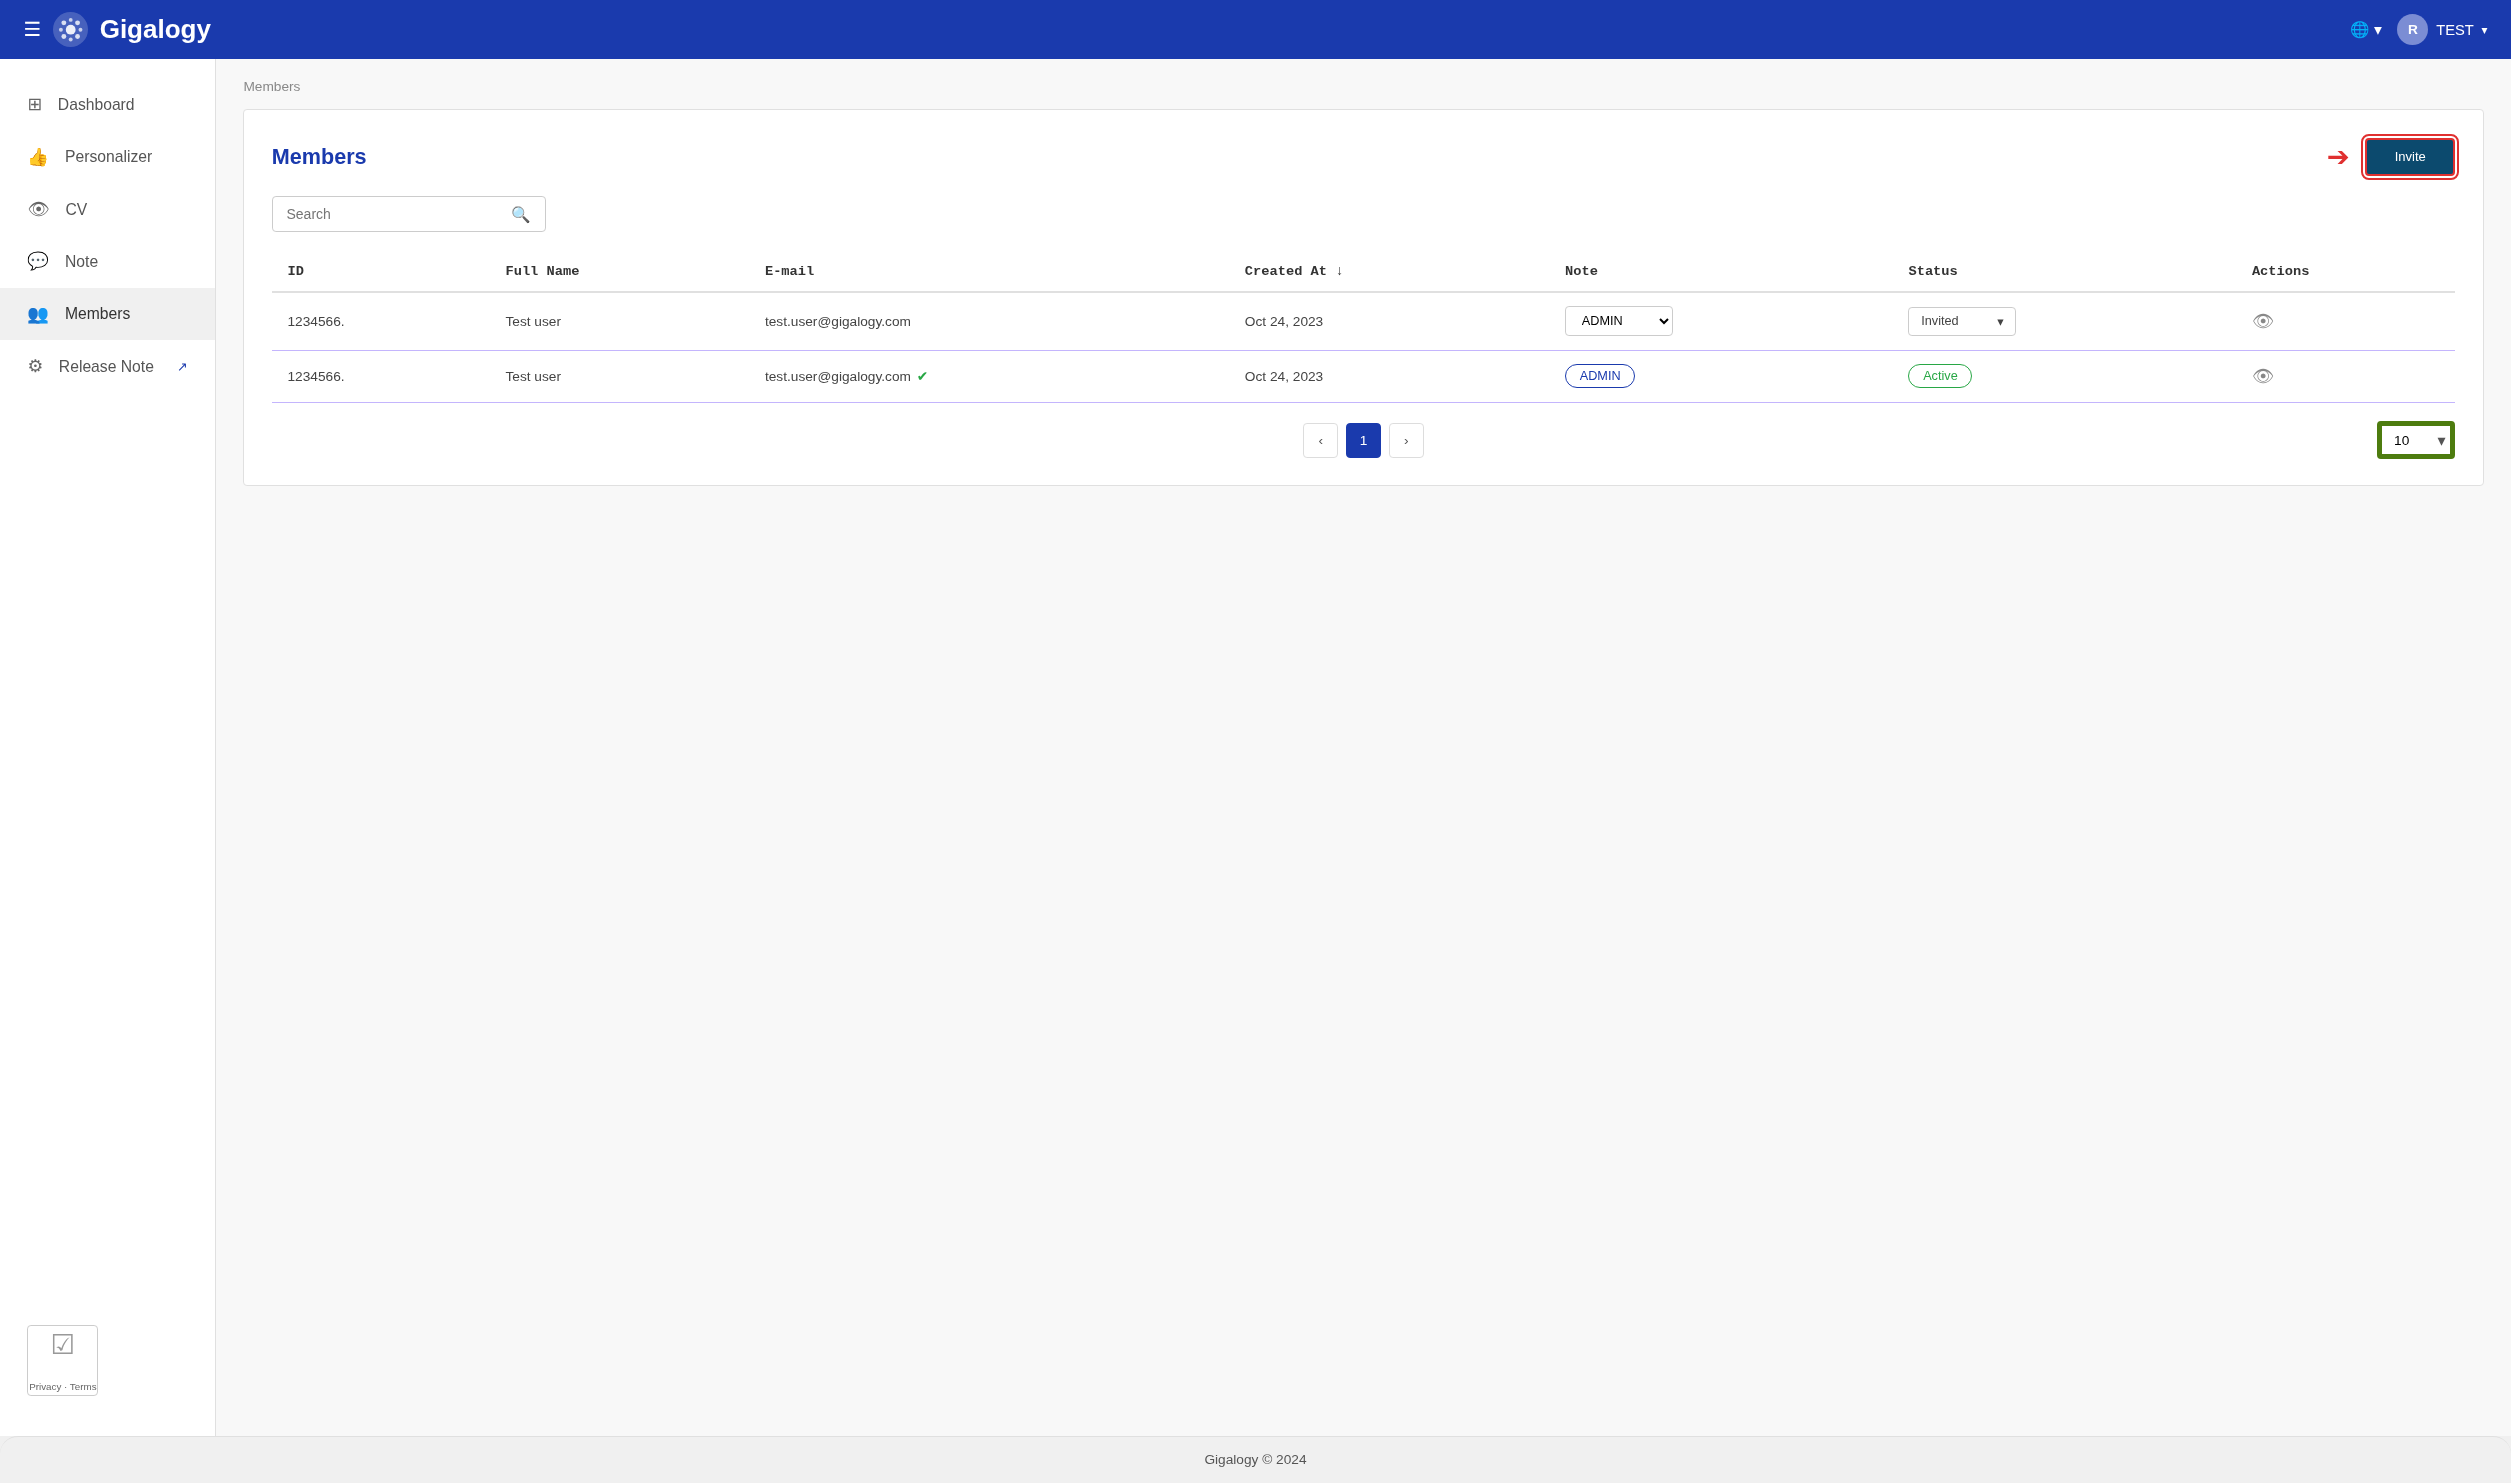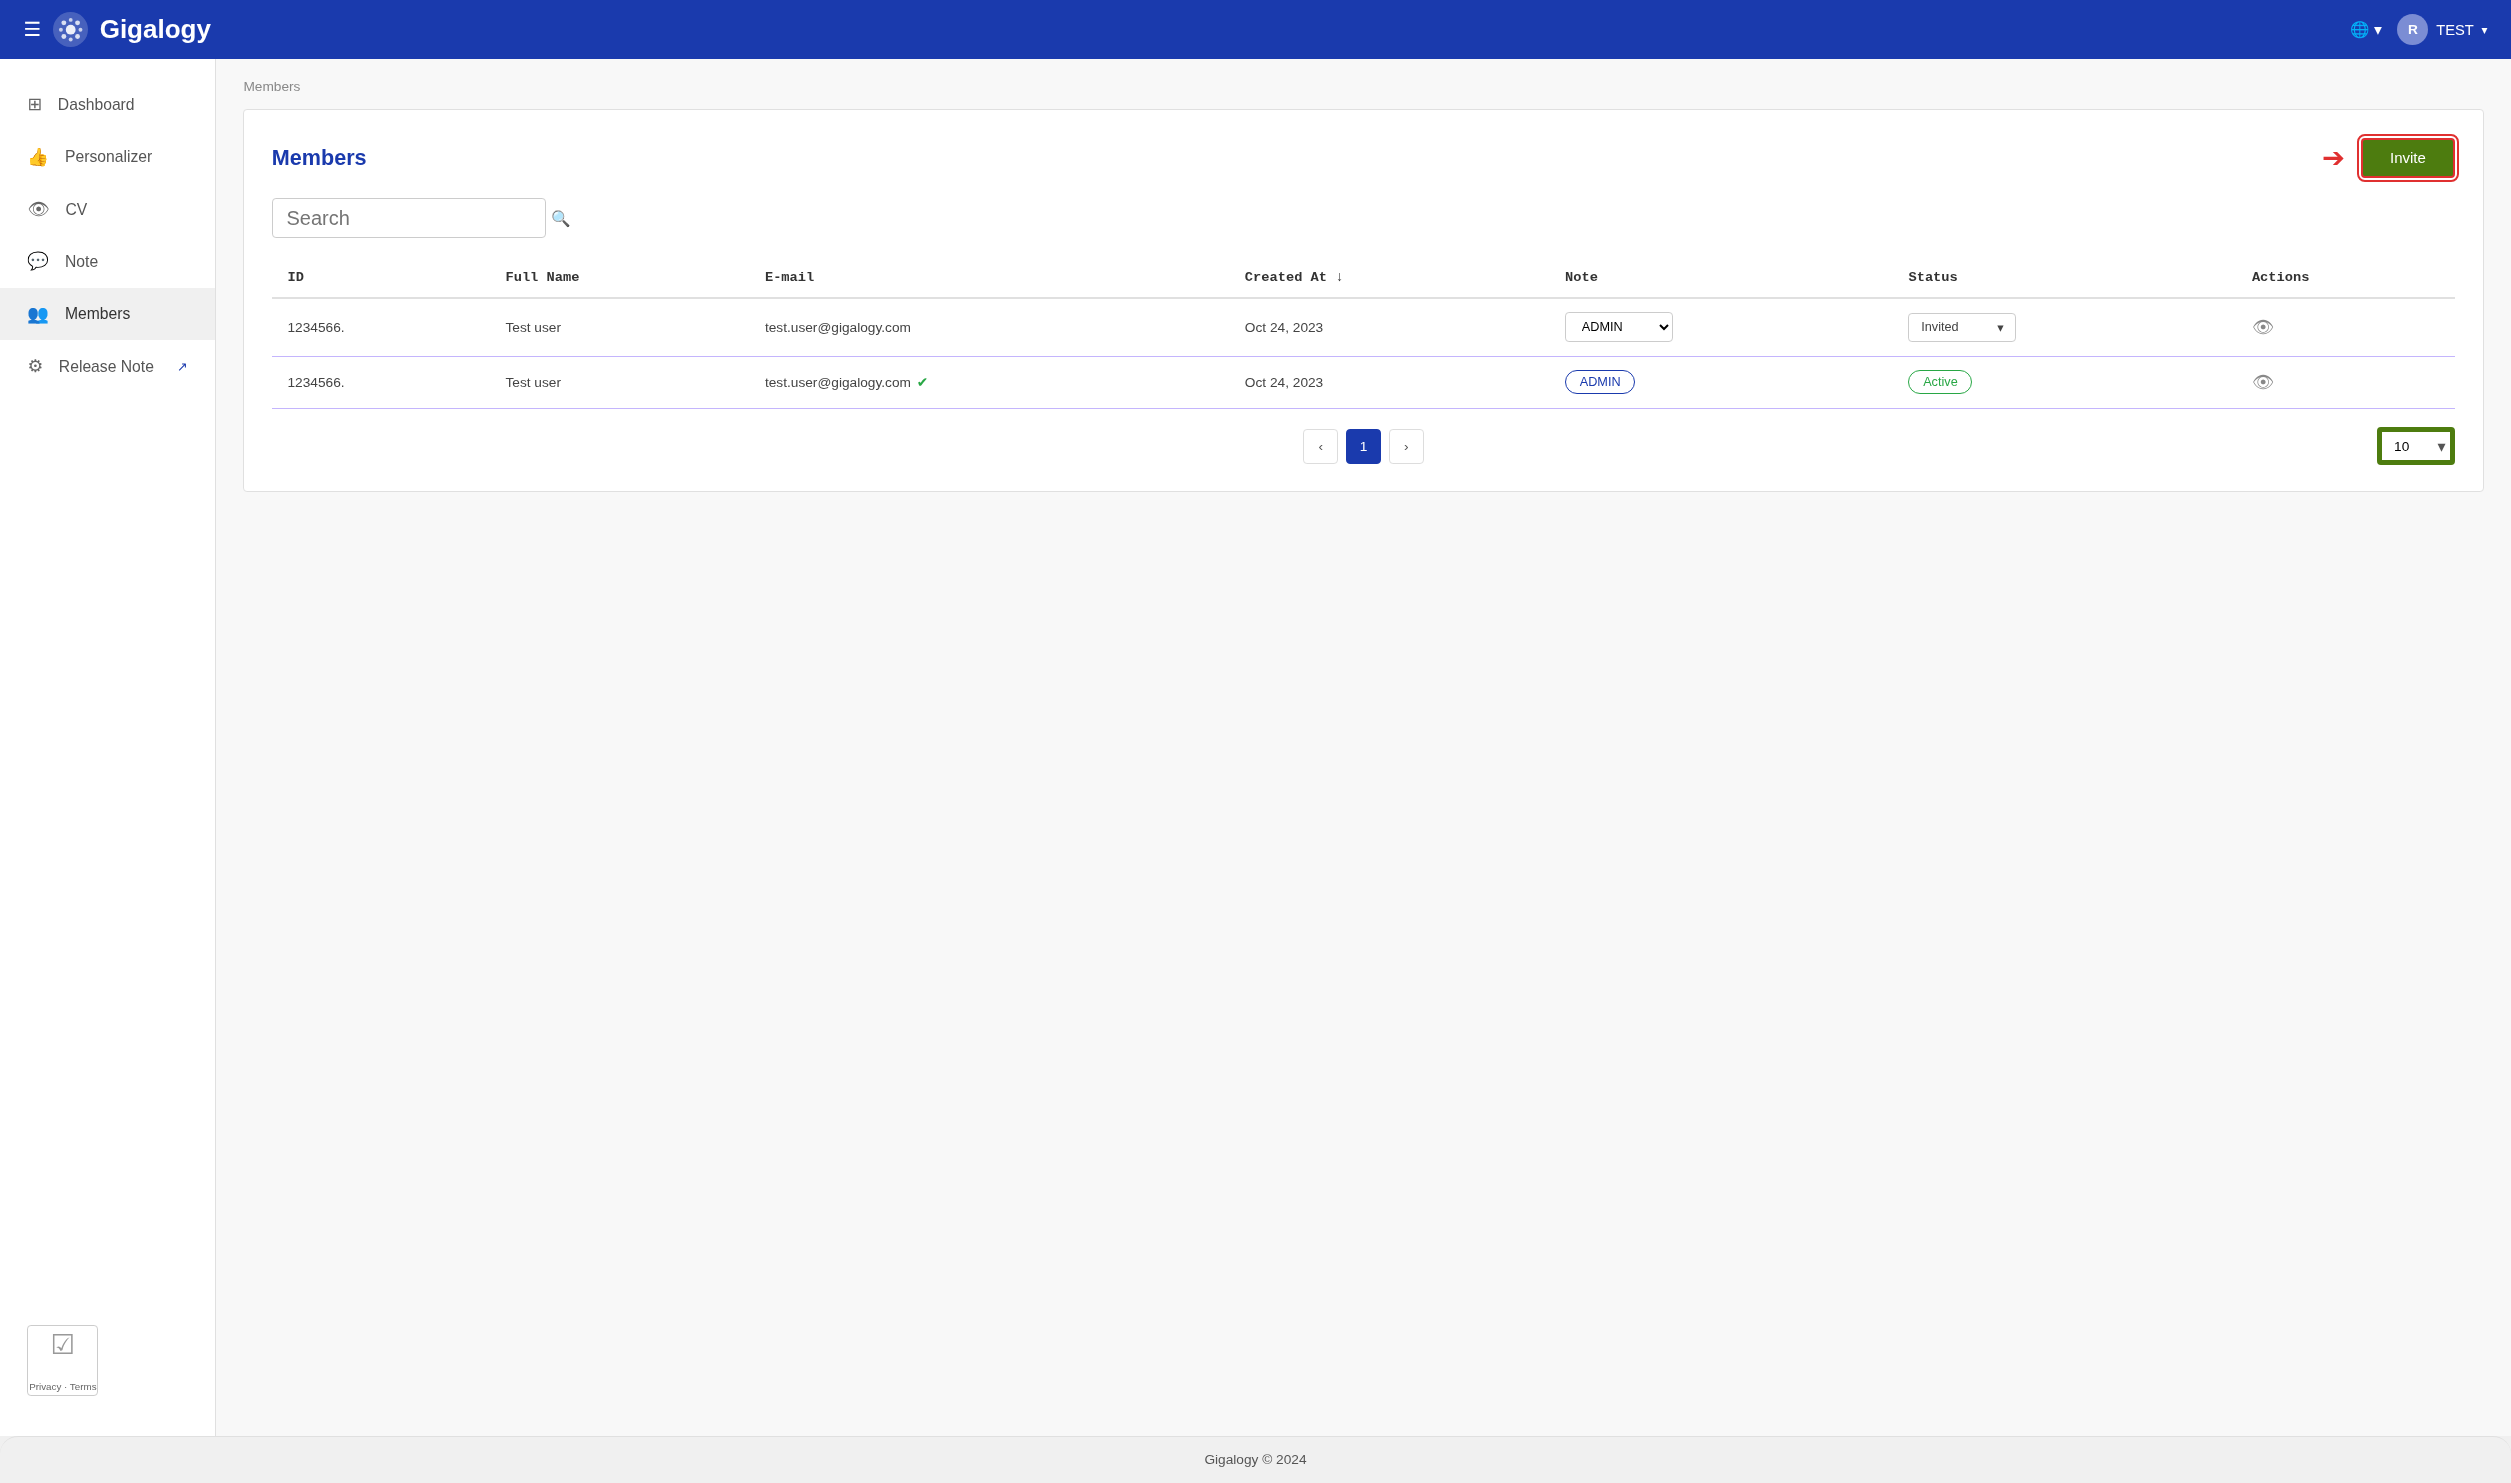--- a/index.html
+++ b/index.html
@@ -110,43 +110,43 @@
       margin-bottom: 19.6px;
     }
     .card-title { color: #1a3aad; font-size: 21.6px; font-weight: bold; }
     .invite-area {
       display: flex;
       align-items: center;
       gap: 15.7px;
     }
     .arrow-icon { color: #e03030; font-size: 27.4px; }
     .invite-btn {
-      background: #4d7c0f;
+      background: #0c4a6e;
       color: white;
       border: 2px solid #e03030;
       border-radius: 3.9px;
       padding: 9.8px 27.4px;
-      font-size: 15px;
+      font-size: 13px;
       cursor: pointer;
       font-weight: 500;
       outline: 2px solid #e03030;
       outline-offset: 2px;
     }
     .search-bar {
       display: flex;
       align-items: center;
       border: 1px solid #ccc;
       border-radius: 3.9px;
       padding: 7.8px 13.7px;
       width: 274px;
       margin-bottom: 19.6px;
       background: white;
     }
     .search-input {
-      border: none; outline: none; font-size: 20px; flex: 1; color: #1d4ed8;
+      border: none; outline: none; font-size: 14px; flex: 1; color: #1d4ed8;
       background: transparent;
     }
     .search-icon { color: #888; font-size: 15.7px; }
 
     
     .members-table { width: 100%; border-collapse: collapse; }
     .members-table th {
       text-align: left;
       padding: 11.8px 15.7px;
       font-size: 13.7px;

